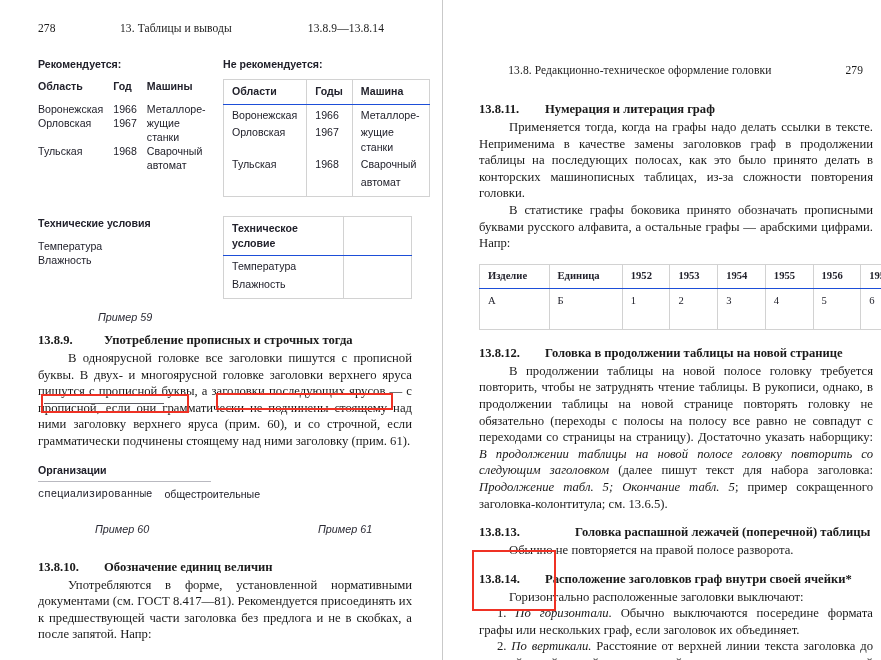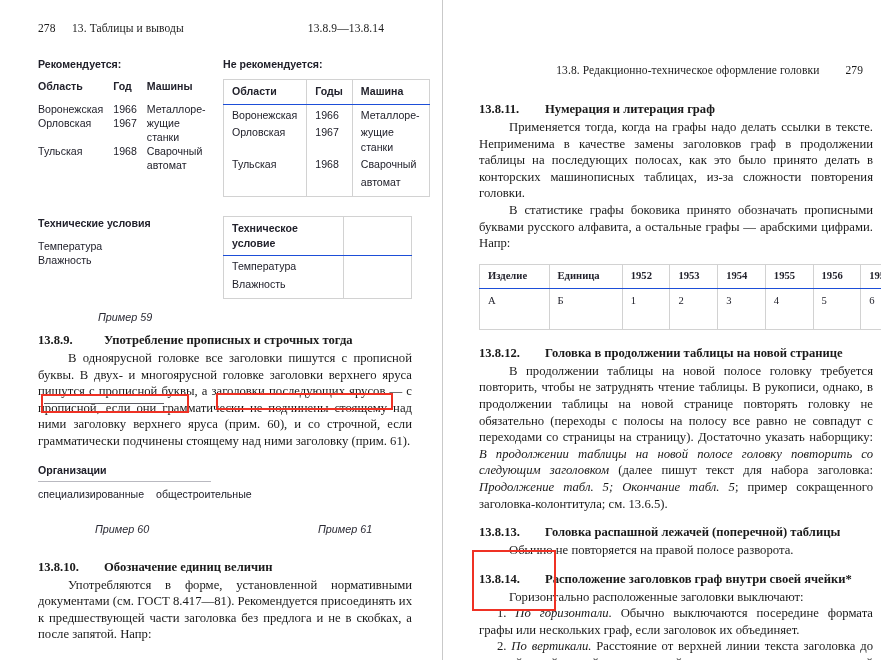--- a/index.html
+++ b/index.html
@@ -42,20 +42,21 @@
   }
 
   
   .runhead {
     display: flex;
     align-items: baseline;
     font-size: 11.5px;
     letter-spacing: .1px;
     color: #1a1a1a;
     height: 16px;
+    gap: 48px;
   }
   .runhead .folio { width: 34px; }
   .runhead .rh-title { flex: 0 0 auto; }
   .runhead .rh-range { margin-left: auto; padding-right: 28px; }
   .runhead-right { justify-content: flex-end; padding-right: 10px; }
   .runhead-right .rh-title-r { margin-right: 26px; }
 
   
   p.body {
     margin: 0;
@@ -272,21 +273,21 @@
     <p class="body" style="margin-top:2px;">В одноярусной головке все заголовки пишутся с прописной буквы. В двух- и многоярусной головке заголовки верхнего яруса пишутся с прописной буквы, а заголовки последующих ярусов — с прописной, если они грамматически не подчинены стоящему над ними заголовку верхнего яруса (прим. 60), и со строчной, если грамматически подчинены стоящему над ними заголовку (прим. 61).</p>
 
     <div class="ex-block" style="margin-top:14px; position:relative;">
       <div class="two-col">
         <div>
           <div class="ex-cap" style="margin-bottom:5px;">Организации</div>
           <div class="hrule-thin" style="width:173px; margin-bottom:5px;"></div>
           <table class="tbl">
             <tbody>
                 <tr>
-              <td style="padding-right:12px;">специализированные</td>
+              <td style="padding-right:12px;font-family:Liberation Mono, monospace;">специализированные</td>
               <td>общестроительные</td>
             </tr>
           </tbody>
             </table>
         </div>
       </div>
 
       <div class="two-col" style="margin-top:22px;">
         <div class="ex-label" style="padding-left:57px;">Пример 60</div>
         <div class="ex-label" style="padding-left:38px;">Пример 61</div>
@@ -351,21 +352,21 @@
       </tr>
     </tbody>
       </table>
 
     <div class="sec" style="margin-top:16px;">
       <span class="sec-no">13.8.12.</span>
       <span class="sec-title">Головка в продолжении таблицы на новой странице</span>
     </div>
     <p class="body" style="margin-top:2px;"><span>В продолжении таблицы на новой полосе головку требуется повторить, чтобы не затруднять чтение таблицы. В рукописи, однако, в продолжении таблицы на новой странице повторять головку не обязательно (переходы с полосы на полосу все равно не совпадут с переходами со страницы на страницу). Достаточно указать наборщику: </span><span class="ital">В продолжении таблицы на новой полосе головку повторить со следующим заголовком</span><span> (далее пишут текст для набора заголовка: </span><span class="ital">Продолжение табл. 5; Окончание табл. 5</span><span>; пример сокращенного заголовка-колонтитула; см. 13.6.5).</span></p>
 
-    <div class="sec" style="margin-top:13px;">
+    <div class="sec" style="margin-top:13px;gap:30px;">
       <span class="sec-no">13.8.13.</span>
       <span class="sec-title">Головка распашной лежачей (поперечной) таблицы</span>
     </div>
     <p class="body" style="margin-top:2px;">Обычно не повторяется на правой полосе разворота.</p>
 
     <div class="sec" style="margin-top:13px;">
       <span class="sec-no">13.8.14.</span>
       <span class="sec-title">Расположение заголовков граф внутри своей ячейки*</span>
     </div>
     <p class="body" style="margin-top:2px;">Горизонтально расположенные заголовки выключают:</p>

